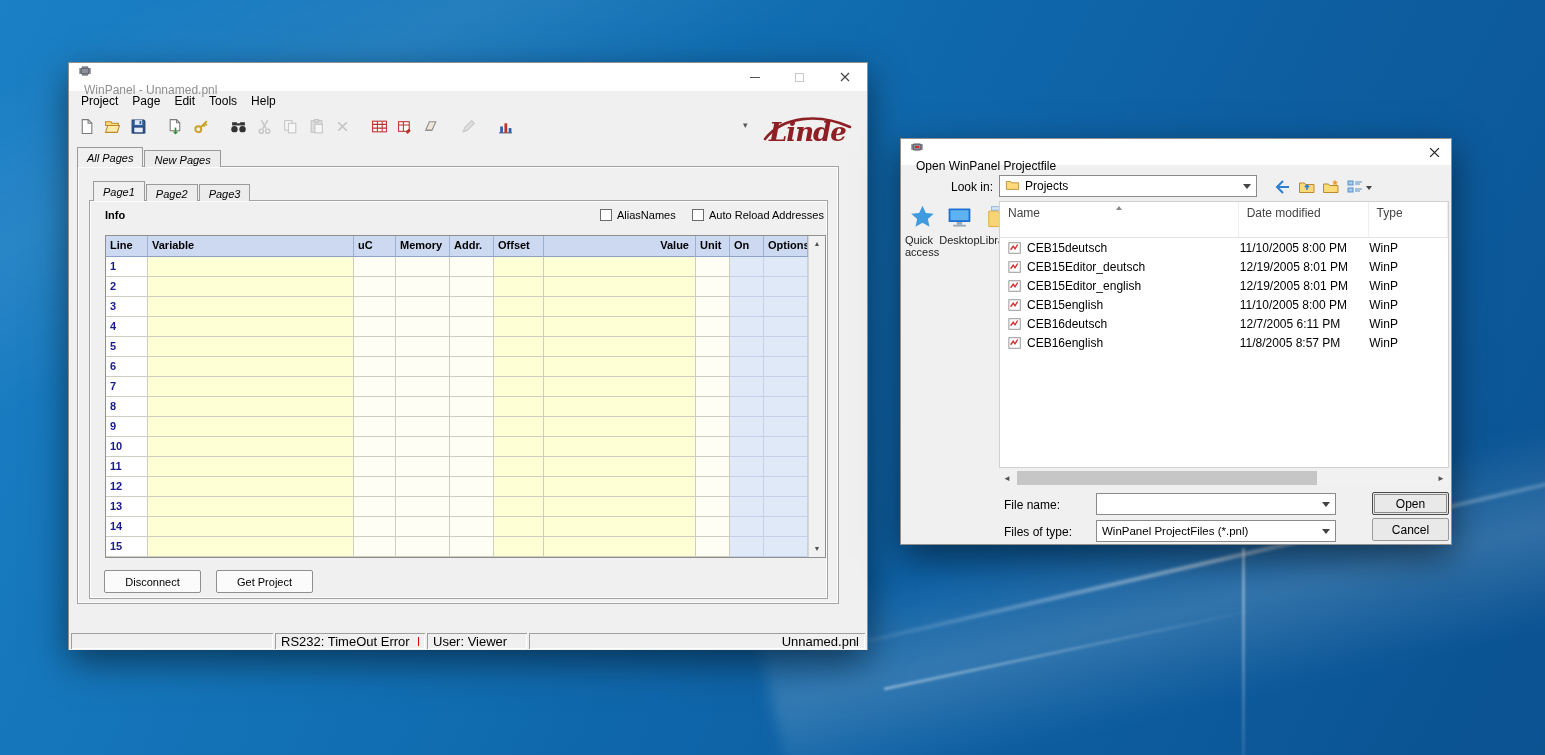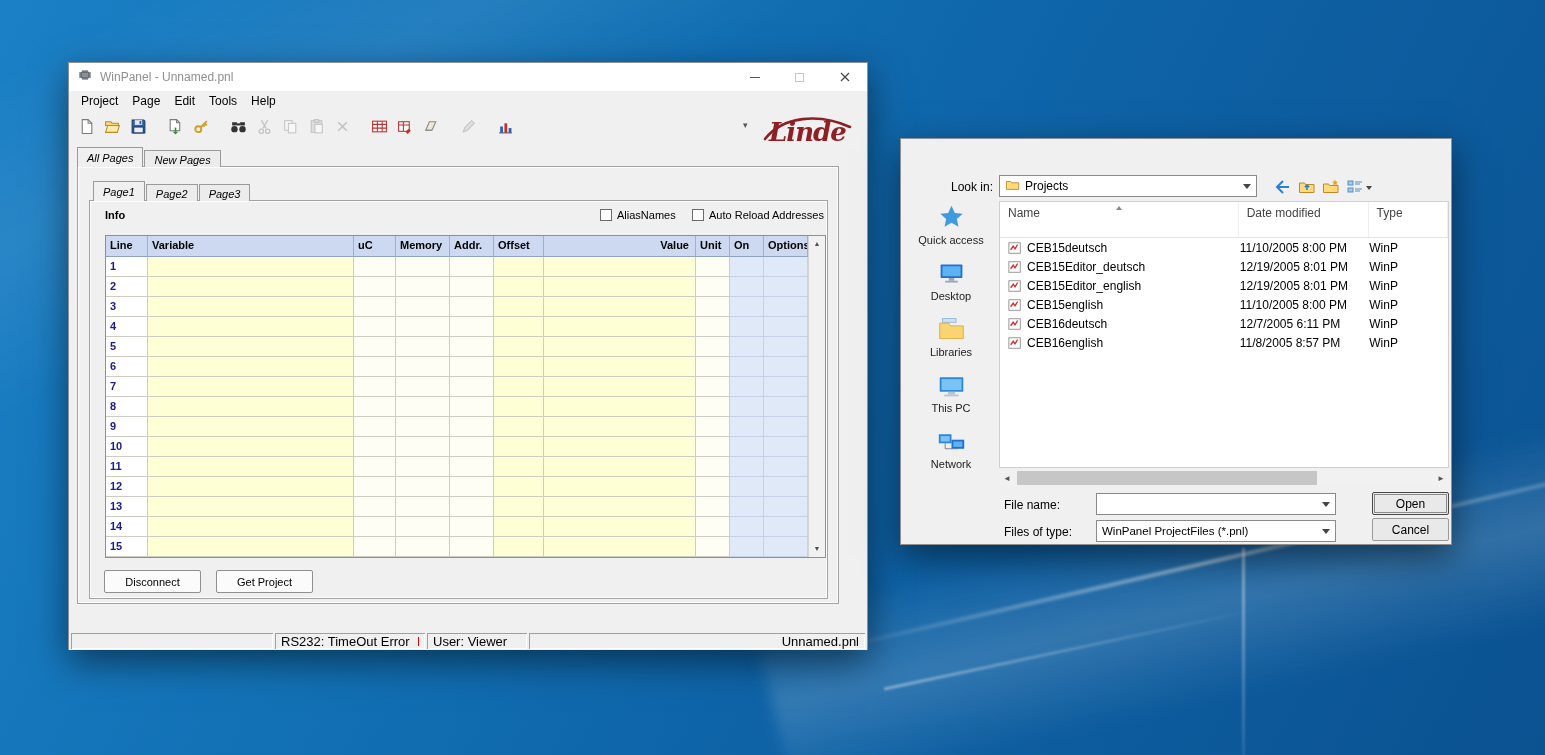--- a/index.html
+++ b/index.html
@@ -18,21 +18,21 @@
     background:linear-gradient(90deg, rgba(255,255,255,0), rgba(255,255,255,.5), rgba(255,255,255,.15)); filter:blur(1.5px); }
   .st-d { left:1242px; top:548px; width:3px; height:210px;
     background:linear-gradient(rgba(255,255,255,.45), rgba(255,255,255,.1)); filter:blur(1px); }
   .st-e { left:880px; top:648px; width:380px; height:3px; transform:rotate(-12deg);
     background:linear-gradient(90deg, rgba(255,255,255,.4), rgba(255,255,255,0)); filter:blur(1px); }
 
   
   .window { position:absolute; background:#f0f0f0; border:1px solid #8f8f8f;
     box-shadow:0 12px 34px rgba(0,0,0,.5); }
   .titlebar { position:absolute; left:0; top:0; right:0; background:#fff;
-    display:flex; align-items:center; padding-left:8px; }
+    display:flex; align-items:flex-start; padding-left:8px;flex-direction:column; }
   .titlebar .title { font-size:12px; margin-left:7px; white-space:nowrap; }
 
   
   .main-window { left:68px; top:62px; width:800px; height:588px; z-index:5; }
   .main-window .titlebar { height:28px; }
   .main-window .title { color:#8f8f8f; }
   .winbtns { position:absolute; right:0; top:0; height:28px; display:flex; }
   .winbtn { width:45px; height:28px; display:flex; align-items:center; justify-content:center; }
   .minbar { width:10px; height:1px; background:#555; }
   .maxbox { width:9px; height:9px; border:1px solid #c8c8c8; }
@@ -125,21 +125,21 @@
     border:4px solid transparent; border-top:5px solid #444; }
   .lookin { left:98px; top:36px; width:258px; height:22px; gap:5px; }
   .navico { position:absolute; width:21px; height:21px; top:37px; display:flex;
     align-items:center; justify-content:center; }
   .navico svg { width:18px; height:18px; }
   .n-back { left:371px; } .n-up { left:395px; } .n-new { left:419px; }
   .n-views { left:443px; width:30px; }
   .views-tri { width:0; height:0; border:3px solid transparent; border-top:4px solid #444; margin:6px 0 0 2px; }
 
   .sidebar { position:absolute; left:4px; top:64px; width:92px; display:flex;
-    flex-direction:column; align-items:center; }
+    flex-direction:row; align-items:flex-start; }
   .place { display:flex; flex-direction:column; align-items:center; margin-bottom:13px; width:100%; }
   .place-ico { width:32px; height:29px; display:flex; align-items:center; justify-content:center; }
   .place-ico svg { width:29px; height:29px; }
   .place-lbl { font-size:11px; color:#222; margin-top:2px; }
 
   .filelist { position:absolute; left:98px; top:62px; width:450px; height:267px;
     background:#fff; border:1px solid #d0d0d0; overflow:hidden; }
   .fl-head { display:flex; height:36px; border-bottom:1px solid #e3e3e3; }
   .flh { position:relative; font-size:12px; color:#444; padding:4px 0 0 8px; border-right:1px solid #eeeeee; }
   .flc0 { width:273px; } .flc1 { width:148px; } .flc2 { width:90px; }
@@ -557,20 +557,35 @@
       <div class="seg s2">
         <span>RS232: TimeOut Error</span>
         <span class="redbox"></span>
       </div>
       <div class="seg s3">User: Viewer</div>
       <div class="seg s4">Unnamed.pnl</div>
     </div>
   </div>
 
   <div class="window dialog">
+    <div class="titlebar">
+      <span>
+        <svg width="16" height="16" viewBox="0 0 16 16">
+            <rect x="4" y="5" width="8" height="6" rx="1" fill="#8a8f98" stroke="#4a4f58"></rect>
+            <rect x="6" y="7" width="4" height="2" fill="#c93131"></rect>
+            <path d="M4 6H2M4 8H2M4 10H2M12 6h2M12 8h2M12 10h2" stroke="#4a4f58" stroke-width="1"></path>
+          </svg>
+      </span>
+      <span class="title">Open WinPanel Projectfile</span>
+      <div class="dlg-close">
+        <svg width="11" height="11" viewBox="0 0 10 10">
+            <path d="M1 1l8 8M9 1L1 9" stroke="#222" stroke-width="1.2"></path>
+          </svg>
+      </div>
+    </div>
 
     <span class="lbl lookin-lbl">Look in:</span>
     <div class="combo lookin">
       <span>
         <svg width="15" height="14" viewBox="0 0 16 16">
             <path d="M1 4h5l1 1.5h8V13H1z" fill="#ffd97a" stroke="#b98a2e"></path>
           </svg>
       </span>
       <span>Projects</span>
       <span class="tri"></span>

